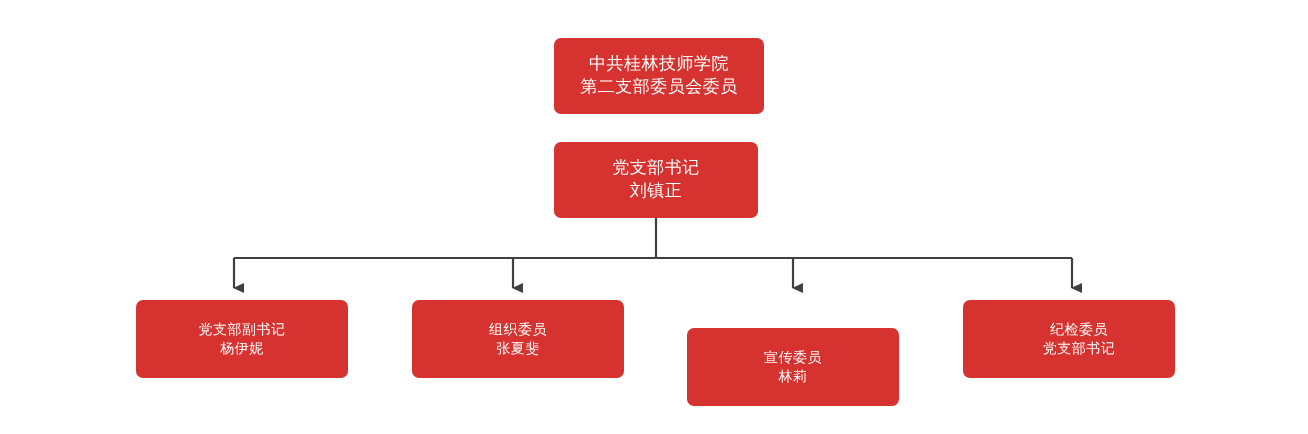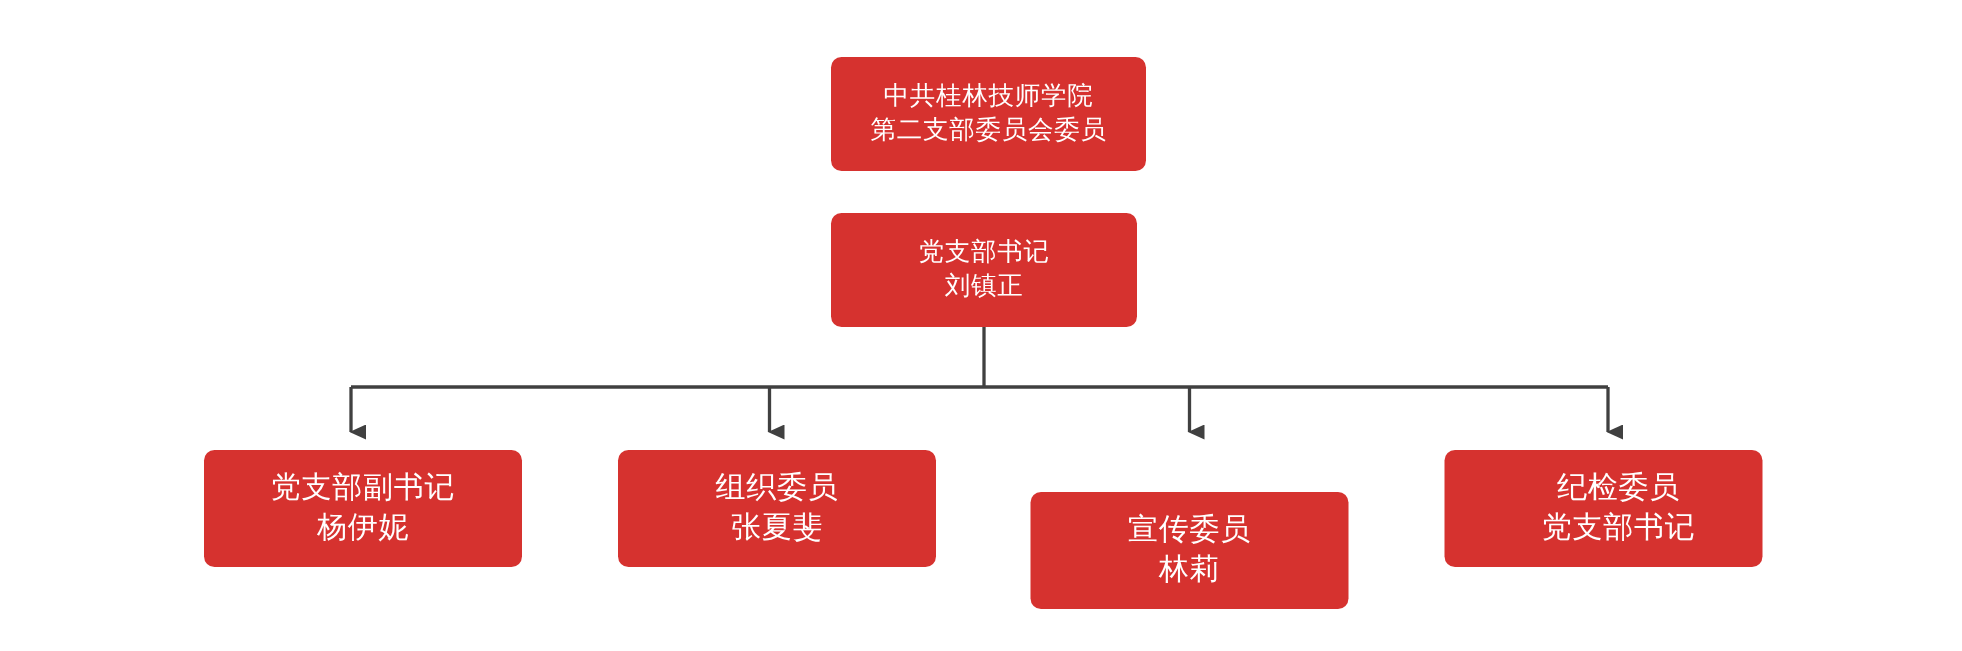--- a/index.html
+++ b/index.html
@@ -68,21 +68,21 @@
     width: 204px;
     height: 76px;
     font-size: 17px;
   }
 
   
   .node-member {
     top: 300px;
     width: 212px;
     height: 78px;
-    font-size: 20px;
+    font-size: 14px;
   }
   #node-deputy-secretary { left: 136px; }
   #node-organization     { left: 412px; }
   #node-publicity        { left: 687px; margin-top: 28px; }
   #node-discipline       { left: 963px; padding-left: 20px; }
 </style>
 </head>
 <body>
 
 <div id="chart-root">

